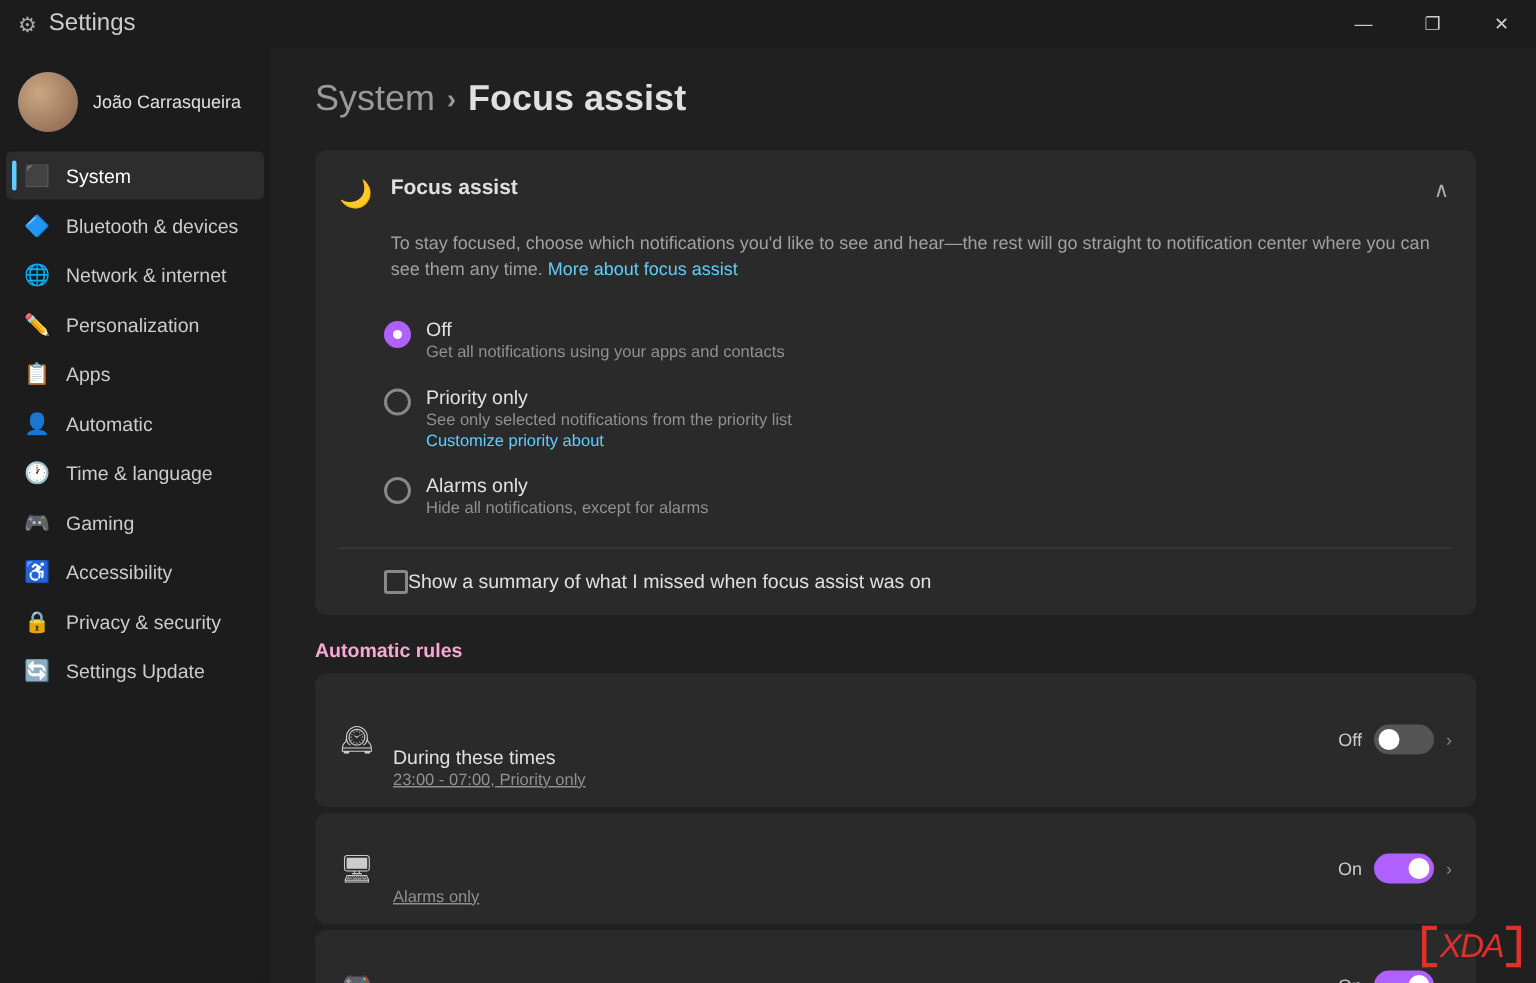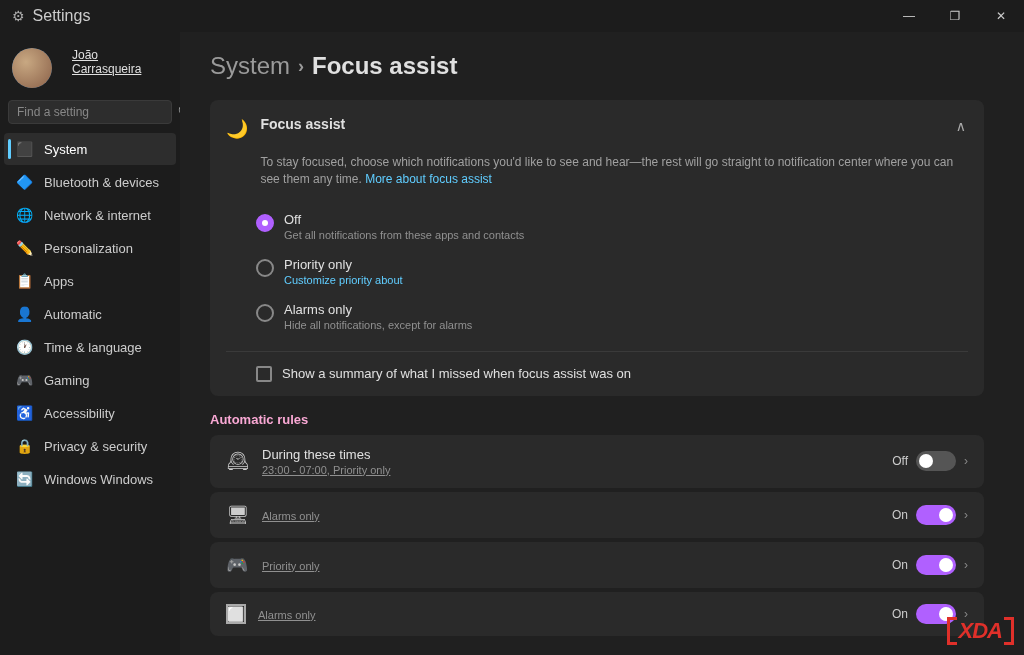--- a/index.html
+++ b/index.html
@@ -64,23 +64,23 @@
       width: 180px;
       background: #1c1c1c;
       display: flex;
       flex-direction: column;
       padding-top: 8px;
       flex-shrink: 0;
       overflow-y: auto;
     }
     .user-profile {
       display: flex;
-      gap: 20px;
+      align-items: center;
+      gap: 10px;
       padding: 8px 12px 12px 12px;
-      text-decoration: underline;
     }
     .avatar {
       width: 40px;
       height: 40px;
       border-radius: 50%;
       background: linear-gradient(135deg, #5a7fa0, #3a5a7a);
       display: flex;
       align-items: center;
       justify-content: center;
       font-size: 16px;
@@ -294,21 +294,20 @@
       display: block;
     }
     .divider {
       height: 1px;
       background: #3a3a3a;
       margin: 4px 16px;
     }
     .checkbox-row {
       display: flex;
       align-items: center;
-      gap: 10px;
       padding: 10px 16px 14px 46px;
     }
     .checkbox {
       width: 16px;
       height: 16px;
       border: 2px solid #888;
       border-radius: 2px;
       flex-shrink: 0;
       background: transparent;
       display: flex;
@@ -342,20 +341,21 @@
     }
     .rule-icon {
       font-size: 18px;
       color: #ccc;
       width: 24px;
       text-align: center;
       flex-shrink: 0;
     }
     .rule-info {
       flex: 1;
+      margin-top: 36px;
     }
     .rule-title {
       font-size: 13px;
       color: #e0e0e0;
       font-weight: 500;
     }
     .rule-subtitle {
       font-size: 11px;
       color: #909090;
       margin-top: 2px;
@@ -399,21 +399,21 @@
       font-size: 12px;
     }
 
     
     .xda-watermark {
       position: fixed;
       bottom: 10px;
       right: 10px;
       color: #e0302a;
       font-size: 22px;
-      font-weight: 700;
+      font-weight: 400;
       font-style: italic;
       letter-spacing: -1px;
       display: flex;
       align-items: center;
     }
     .xda-bracket {
       width: 10px;
       height: 28px;
       border: 3px solid #e0302a;
       display: inline-block;
@@ -443,24 +443,20 @@
 <div class="app-body">
 
   <div class="sidebar">
     <div class="user-profile">
       <div class="avatar">
         <div class="avatar-img"></div>
       </div>
       <span class="user-name">João Carrasqueira</span>
     </div>
 
-    <div class="search-box">
-      <input class="search-input" type="text" placeholder="Find a setting" style="">
-      <span class="search-icon-btn">🔍</span>
-    </div>
 
     <nav class="sidebar-nav">
       <div class="sidebar-item active">
         <span class="sidebar-icon">⬛</span>
         <span>System</span>
       </div>
       <div class="sidebar-item">
         <span class="sidebar-icon">🔷</span>
         <span>Bluetooth &amp; devices</span>
       </div>
@@ -491,21 +487,21 @@
       <div class="sidebar-item">
         <span class="sidebar-icon">♿</span>
         <span>Accessibility</span>
       </div>
       <div class="sidebar-item">
         <span class="sidebar-icon">🔒</span>
         <span>Privacy &amp; security</span>
       </div>
       <div class="sidebar-item">
         <span class="sidebar-icon">🔄</span>
-        <span>Windows Windows</span>
+        <span>Settings Update</span>
       </div>
     </nav>
   </div>
 
   <div class="content">
 
     <div class="breadcrumb">
       <span class="breadcrumb-parent">System</span>
       <span class="breadcrumb-separator">›</span>
       <span class="breadcrumb-current">Focus assist</span>
@@ -525,28 +521,29 @@
         </div>
         <div class="collapse-btn">∧</div>
       </div>
 
       <div class="radio-options">
 
         <div class="radio-option">
           <div class="radio-circle selected"></div>
           <div>
             <div class="radio-label">Off</div>
-            <div class="radio-sublabel">Get all notifications from these apps and contacts</div>
+            <div class="radio-sublabel">Get all notifications using your apps and contacts</div>
           </div>
         </div>
 
         <div class="radio-option">
           <div class="radio-circle"></div>
           <div>
             <div class="radio-label">Priority only</div>
+            <div class="radio-sublabel">See only selected notifications from the priority list</div>
             <a class="radio-link">Customize priority about</a>
           </div>
         </div>
 
         <div class="radio-option">
           <div class="radio-circle"></div>
           <div>
             <div class="radio-label">Alarms only</div>
             <div class="radio-sublabel">Hide all notifications, except for alarms</div>
           </div>

